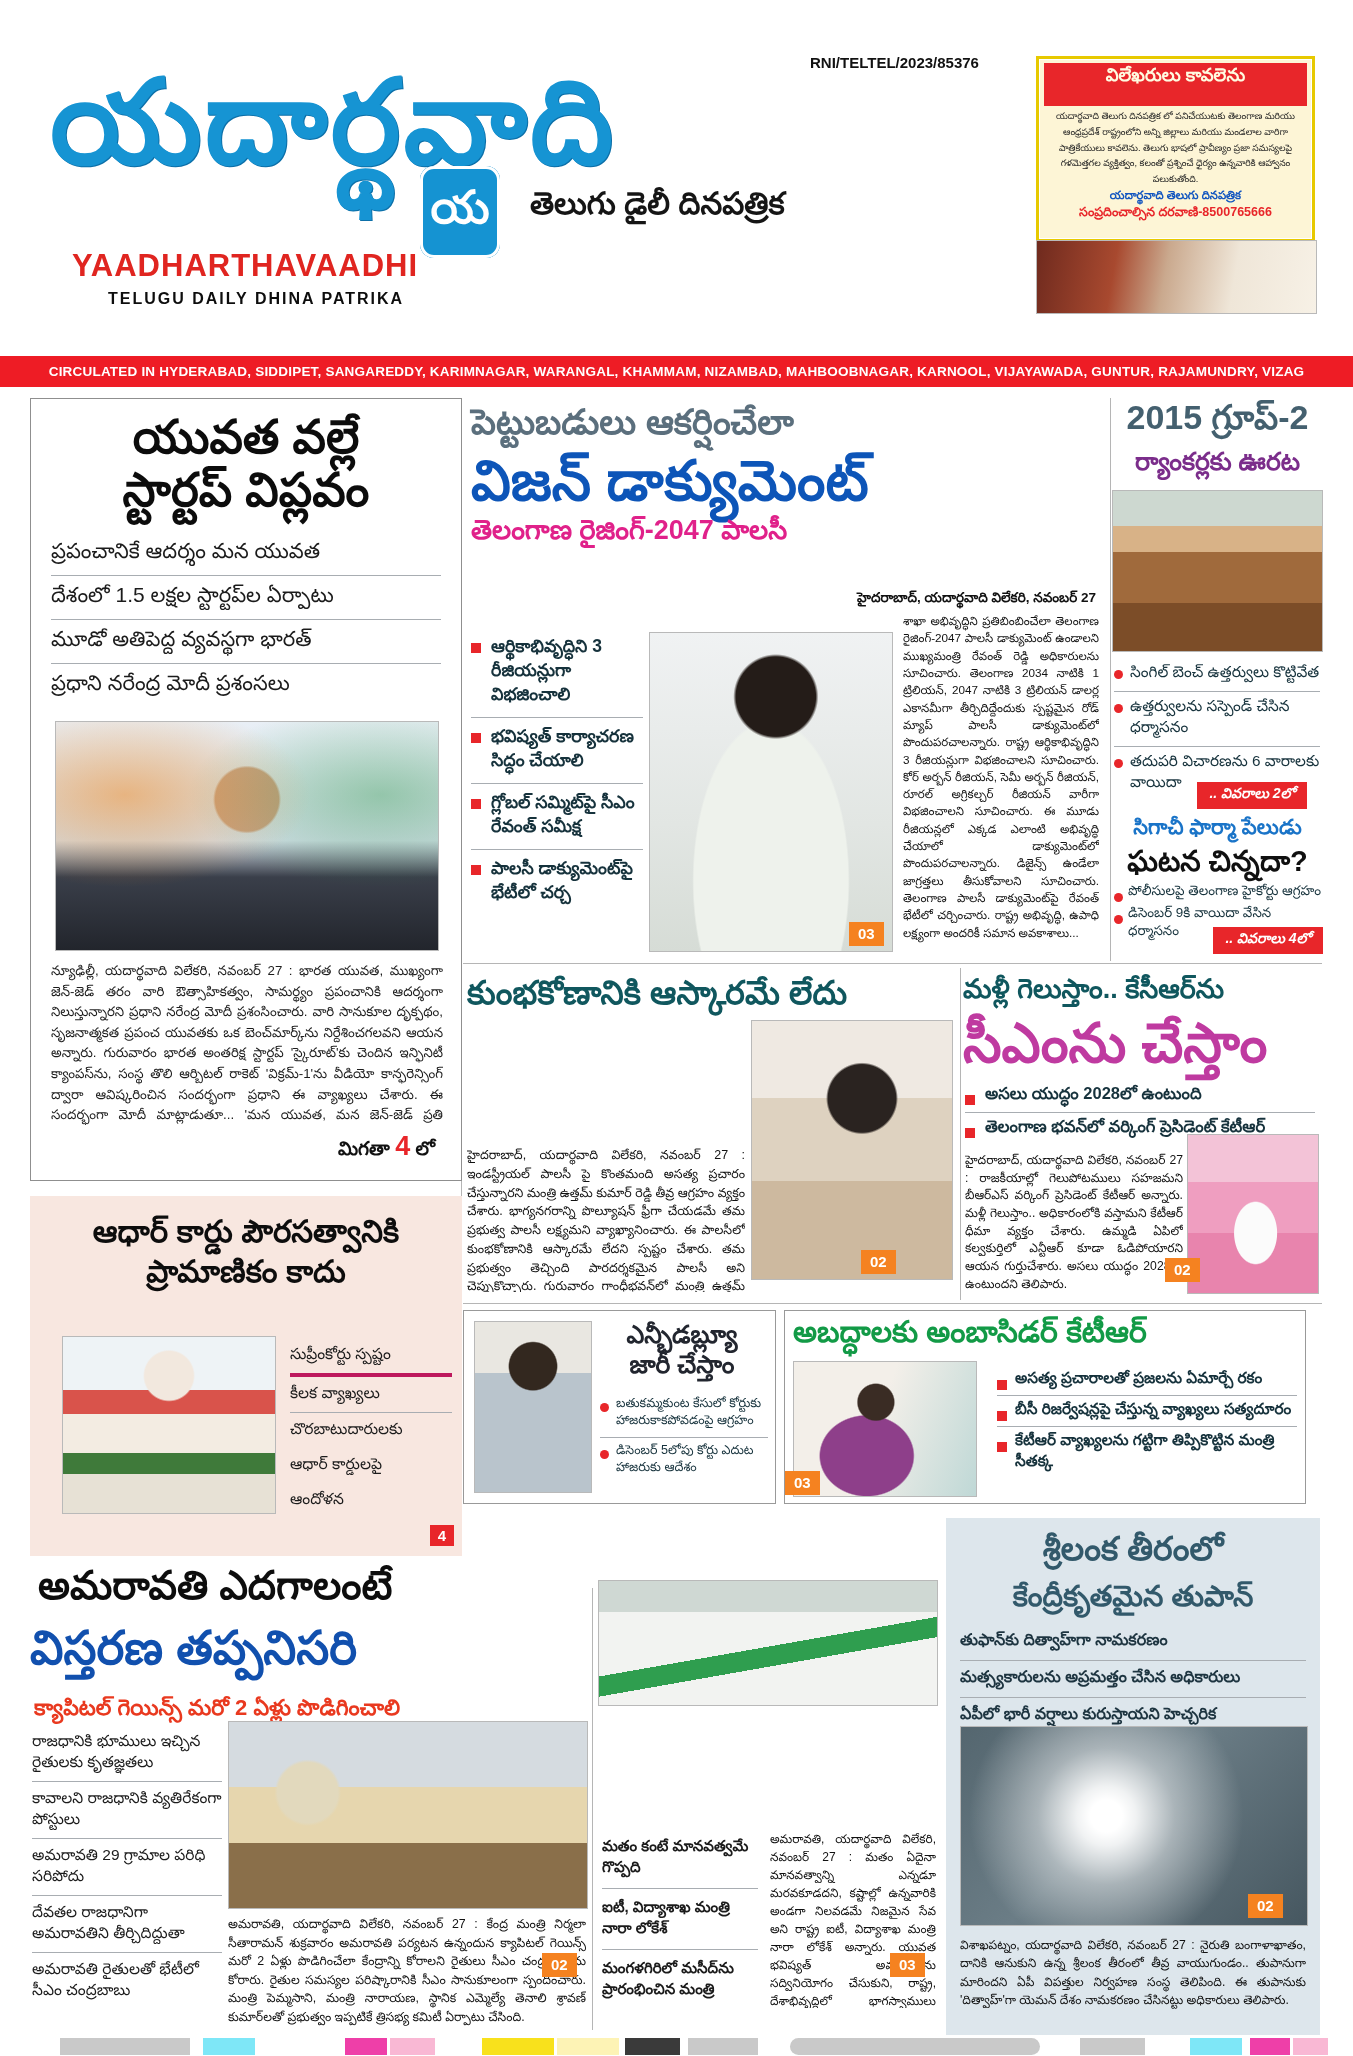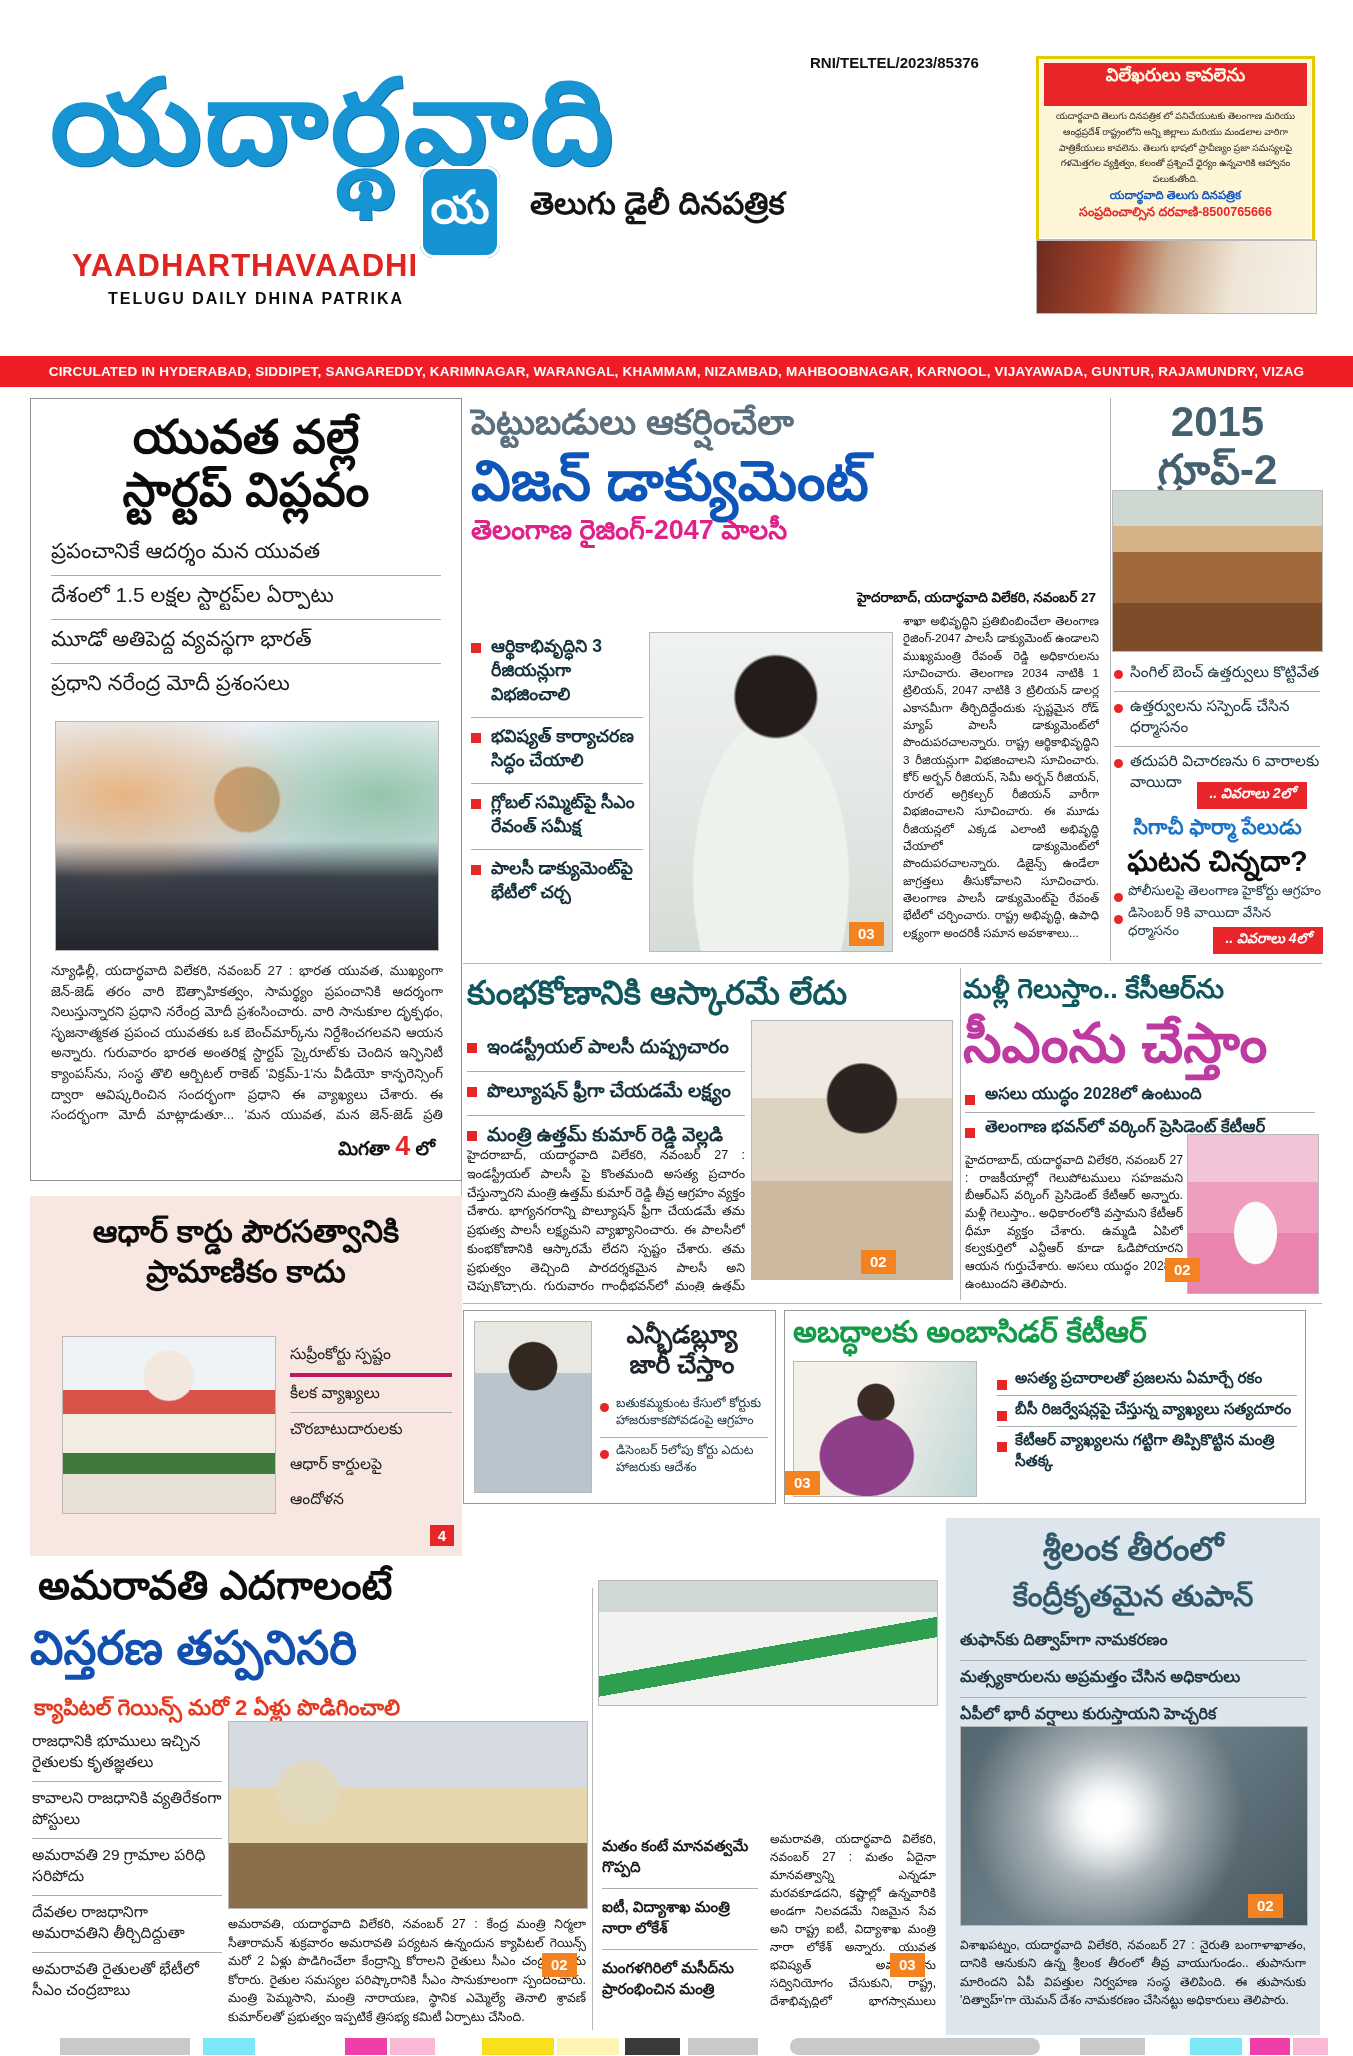--- a/index.html
+++ b/index.html
@@ -134,21 +134,21 @@
       <li>భవిష్యత్ కార్యాచరణ సిద్ధం చేయాలి</li>
       <li>గ్లోబల్ సమ్మిట్‌పై సీఎం రేవంత్ సమీక్ష</li>
       <li>పాలసీ డాక్యుమెంట్‌పై భేటీలో చర్చ</li>
     </ul>
     <div class="photo" id="ph-revanth" style="left:186px;top:234px;width:242px;height:318px;"></div>
     <div class="badge" style="left:386px;top:524px;">03</div>
     <div class="abs just" style="left:440px;top:214px;width:196px;height:340px;font-size:11.7px;line-height:1.48;overflow:hidden;">శాఖా అభివృద్ధిని ప్రతిబింబించేలా తెలంగాణ రైజింగ్-2047 పాలసీ డాక్యుమెంట్ ఉండాలని ముఖ్యమంత్రి రేవంత్ రెడ్డి అధికారులను సూచించారు. తెలంగాణ 2034 నాటికి 1 ట్రిలియన్, 2047 నాటికి 3 ట్రిలియన్ డాలర్ల ఎకానమీగా తీర్చిదిద్దేందుకు స్పష్టమైన రోడ్ మ్యాప్ పాలసీ డాక్యుమెంట్‌లో పొందుపరచాలన్నారు. రాష్ట్ర ఆర్థికాభివృద్ధిని 3 రీజియన్లుగా విభజించాలని సూచించారు. కోర్ అర్బన్ రీజియన్, సెమీ అర్బన్ రీజియన్, రూరల్ అగ్రికల్చర్ రీజియన్ వారీగా విభజించాలని సూచించారు. ఈ మూడు రీజియన్లలో ఎక్కడ ఎలాంటి అభివృద్ధి చేయాలో డాక్యుమెంట్‌లో పొందుపరచాలన్నారు. డిజైన్స్ ఉండేలా జాగ్రత్తలు తీసుకోవాలని సూచించారు. తెలంగాణ పాలసీ డాక్యుమెంట్‌పై రేవంత్ భేటీలో చర్చించారు. రాష్ట్ర అభివృద్ధి, ఉపాధి లక్ష్యంగా అందరికీ సమాన అవకాశాలు...</div>
   </div>
 
   <div class="abs" style="left:1112px;top:398px;width:211px;height:414px;">
-    <div style="text-align:center;font-size:42px;font-weight:800;color:#44606f;">2015 గ్రూప్-2</div>
+    <div style="text-align:center;font-size:34px;font-weight:800;color:#44606f;">2015 గ్రూప్-2</div>
     <div style="text-align:center;font-size:25px;font-weight:800;color:#7b2d8b;margin-top:2px;">ర్యాంకర్లకు ఊరట</div>
     <div class="photo" id="ph-exam" style="left:0;top:92px;width:209px;height:160px;"></div>
     <ul class="dot sep" style="position:absolute;left:2px;top:260px;width:206px;font-size:15.3px;color:#16323c;">
       <li>సింగిల్ బెంచ్ ఉత్తర్వులు కొట్టివేత</li>
       <li>ఉత్తర్వులను సస్పెండ్ చేసిన ధర్మాసనం</li>
       <li>తదుపరి విచారణను 6 వారాలకు వాయిదా</li>
     </ul>
     <div class="abs" style="right:16px;top:384px;">
       <span class="tag">.. వివరాలు 2లో</span>
     </div>
@@ -161,25 +161,20 @@
       <li style="padding:2px 0 2px 14px;">పోలీసులపై తెలంగాణ హైకోర్టు ఆగ్రహం</li>
       <li style="padding:2px 0 2px 14px;">డిసెంబర్ 9కి వాయిదా వేసిన ధర్మాసనం</li>
     </ul>
     <div class="abs" style="right:0;top:112px;">
       <span class="tag">.. వివరాలు 4లో</span>
     </div>
   </div>
 
   <div class="abs" style="left:463px;top:968px;width:494px;height:332px;">
     <div style="margin:6px 0 0 4px;font-size:33px;font-weight:800;color:#10575e;">కుంభకోణానికి ఆస్కారమే లేదు</div>
-    <ul class="sq sep" style="position:absolute;left:4px;top:60px;width:278px;font-size:19px;font-weight:600;color:#16323c;">
-      <li>ఇండస్ట్రీయల్ పాలసీ దుష్ప్రచారం</li>
-      <li>పొల్యూషన్ ఫ్రీగా చేయడమే లక్ష్యం</li>
-      <li>మంత్రి ఉత్తమ్ కుమార్ రెడ్డి వెల్లడి</li>
-    </ul>
     <div class="abs just" style="left:4px;top:178px;width:278px;height:146px;font-size:12.5px;line-height:1.5;overflow:hidden;">హైదరాబాద్, యదార్థవాది విలేకరి, నవంబర్ 27 : ఇండస్ట్రీయల్ పాలసీ పై కొంతమంది అసత్య ప్రచారం చేస్తున్నారని మంత్రి ఉత్తమ్ కుమార్ రెడ్డి తీవ్ర ఆగ్రహం వ్యక్తం చేశారు. భాగ్యనగరాన్ని పొల్యూషన్ ఫ్రీగా చేయడమే తమ ప్రభుత్వ పాలసీ లక్ష్యమని వ్యాఖ్యానించారు. ఈ పాలసీలో కుంభకోణానికి ఆస్కారమే లేదని స్పష్టం చేశారు. తమ ప్రభుత్వం తెచ్చింది పారదర్శకమైన పాలసీ అని చెప్పుకొచ్చారు. గురువారం గాంధీభవన్‌లో మంత్రి ఉత్తమ్ కుమార్ రెడ్డి మీడియాతో మాట్లాడారు...</div>
     <div class="photo" id="ph-uttam" style="left:288px;top:52px;width:200px;height:258px;"></div>
     <div class="badge" style="left:398px;top:282px;">02</div>
   </div>
 
   <div class="abs" style="left:963px;top:968px;width:357px;height:332px;">
     <div style="margin-top:6px;font-size:27px;font-weight:800;color:#10575e;">మళ్లీ గెలుస్తాం.. కేసీఆర్‌ను</div>
     <div style="font-size:55px;font-weight:800;color:#bf3aa0;">సీఎంను చేస్తాం</div>
     <ul class="sq sep" style="position:absolute;left:2px;top:112px;width:350px;font-size:16.5px;font-weight:600;color:#16323c;">
       <li style="padding:4px 0 5px 20px;">అసలు యుద్ధం 2028లో ఉంటుంది</li>

